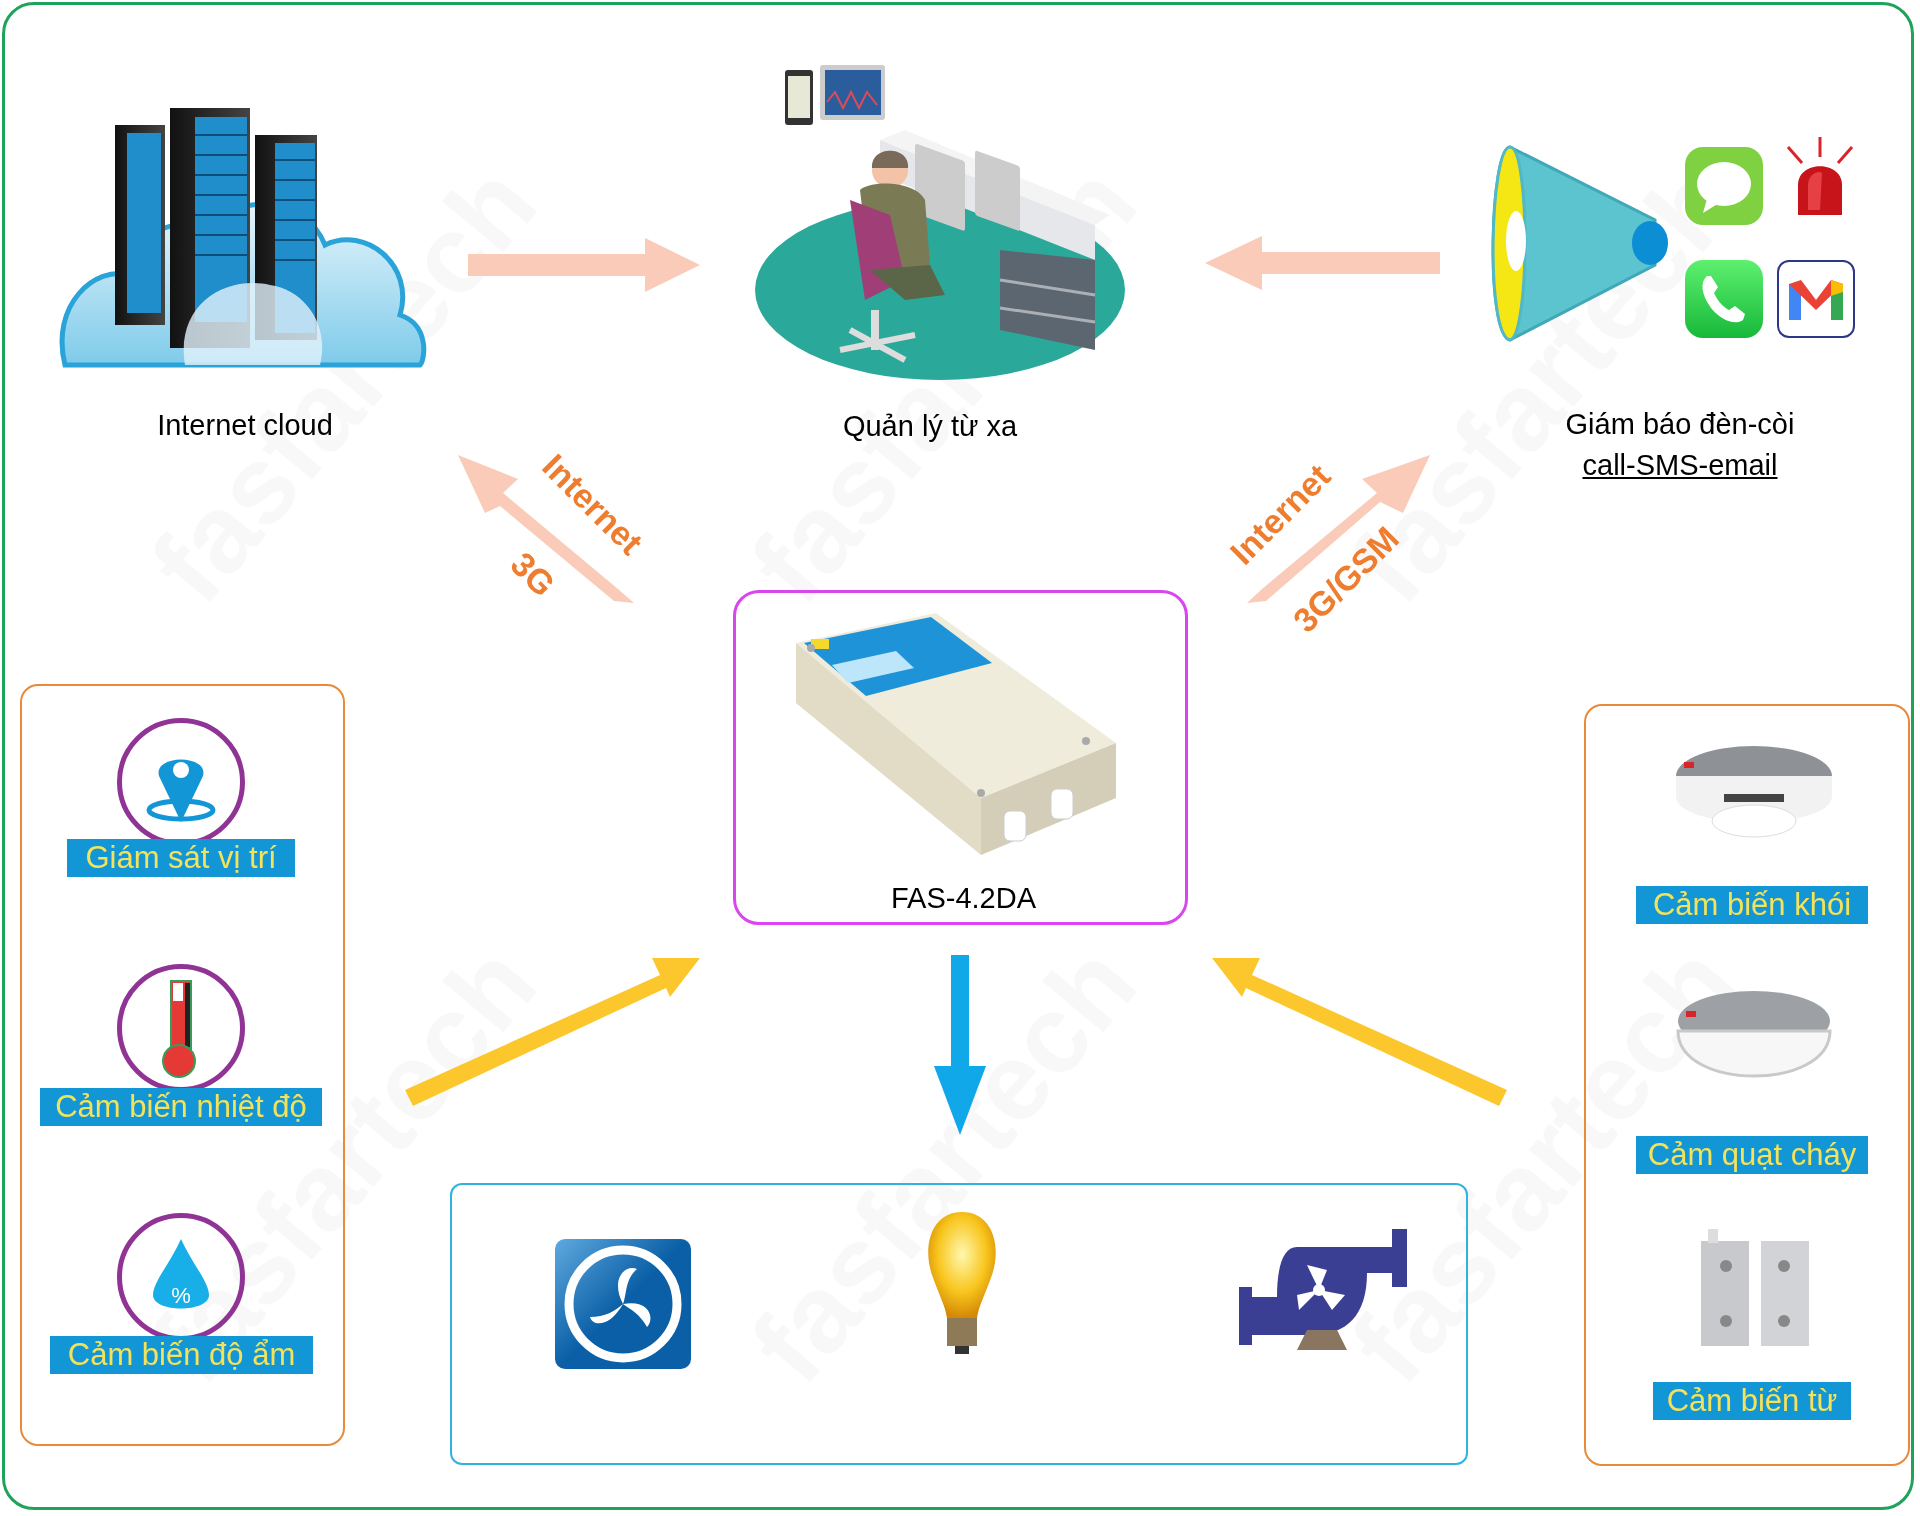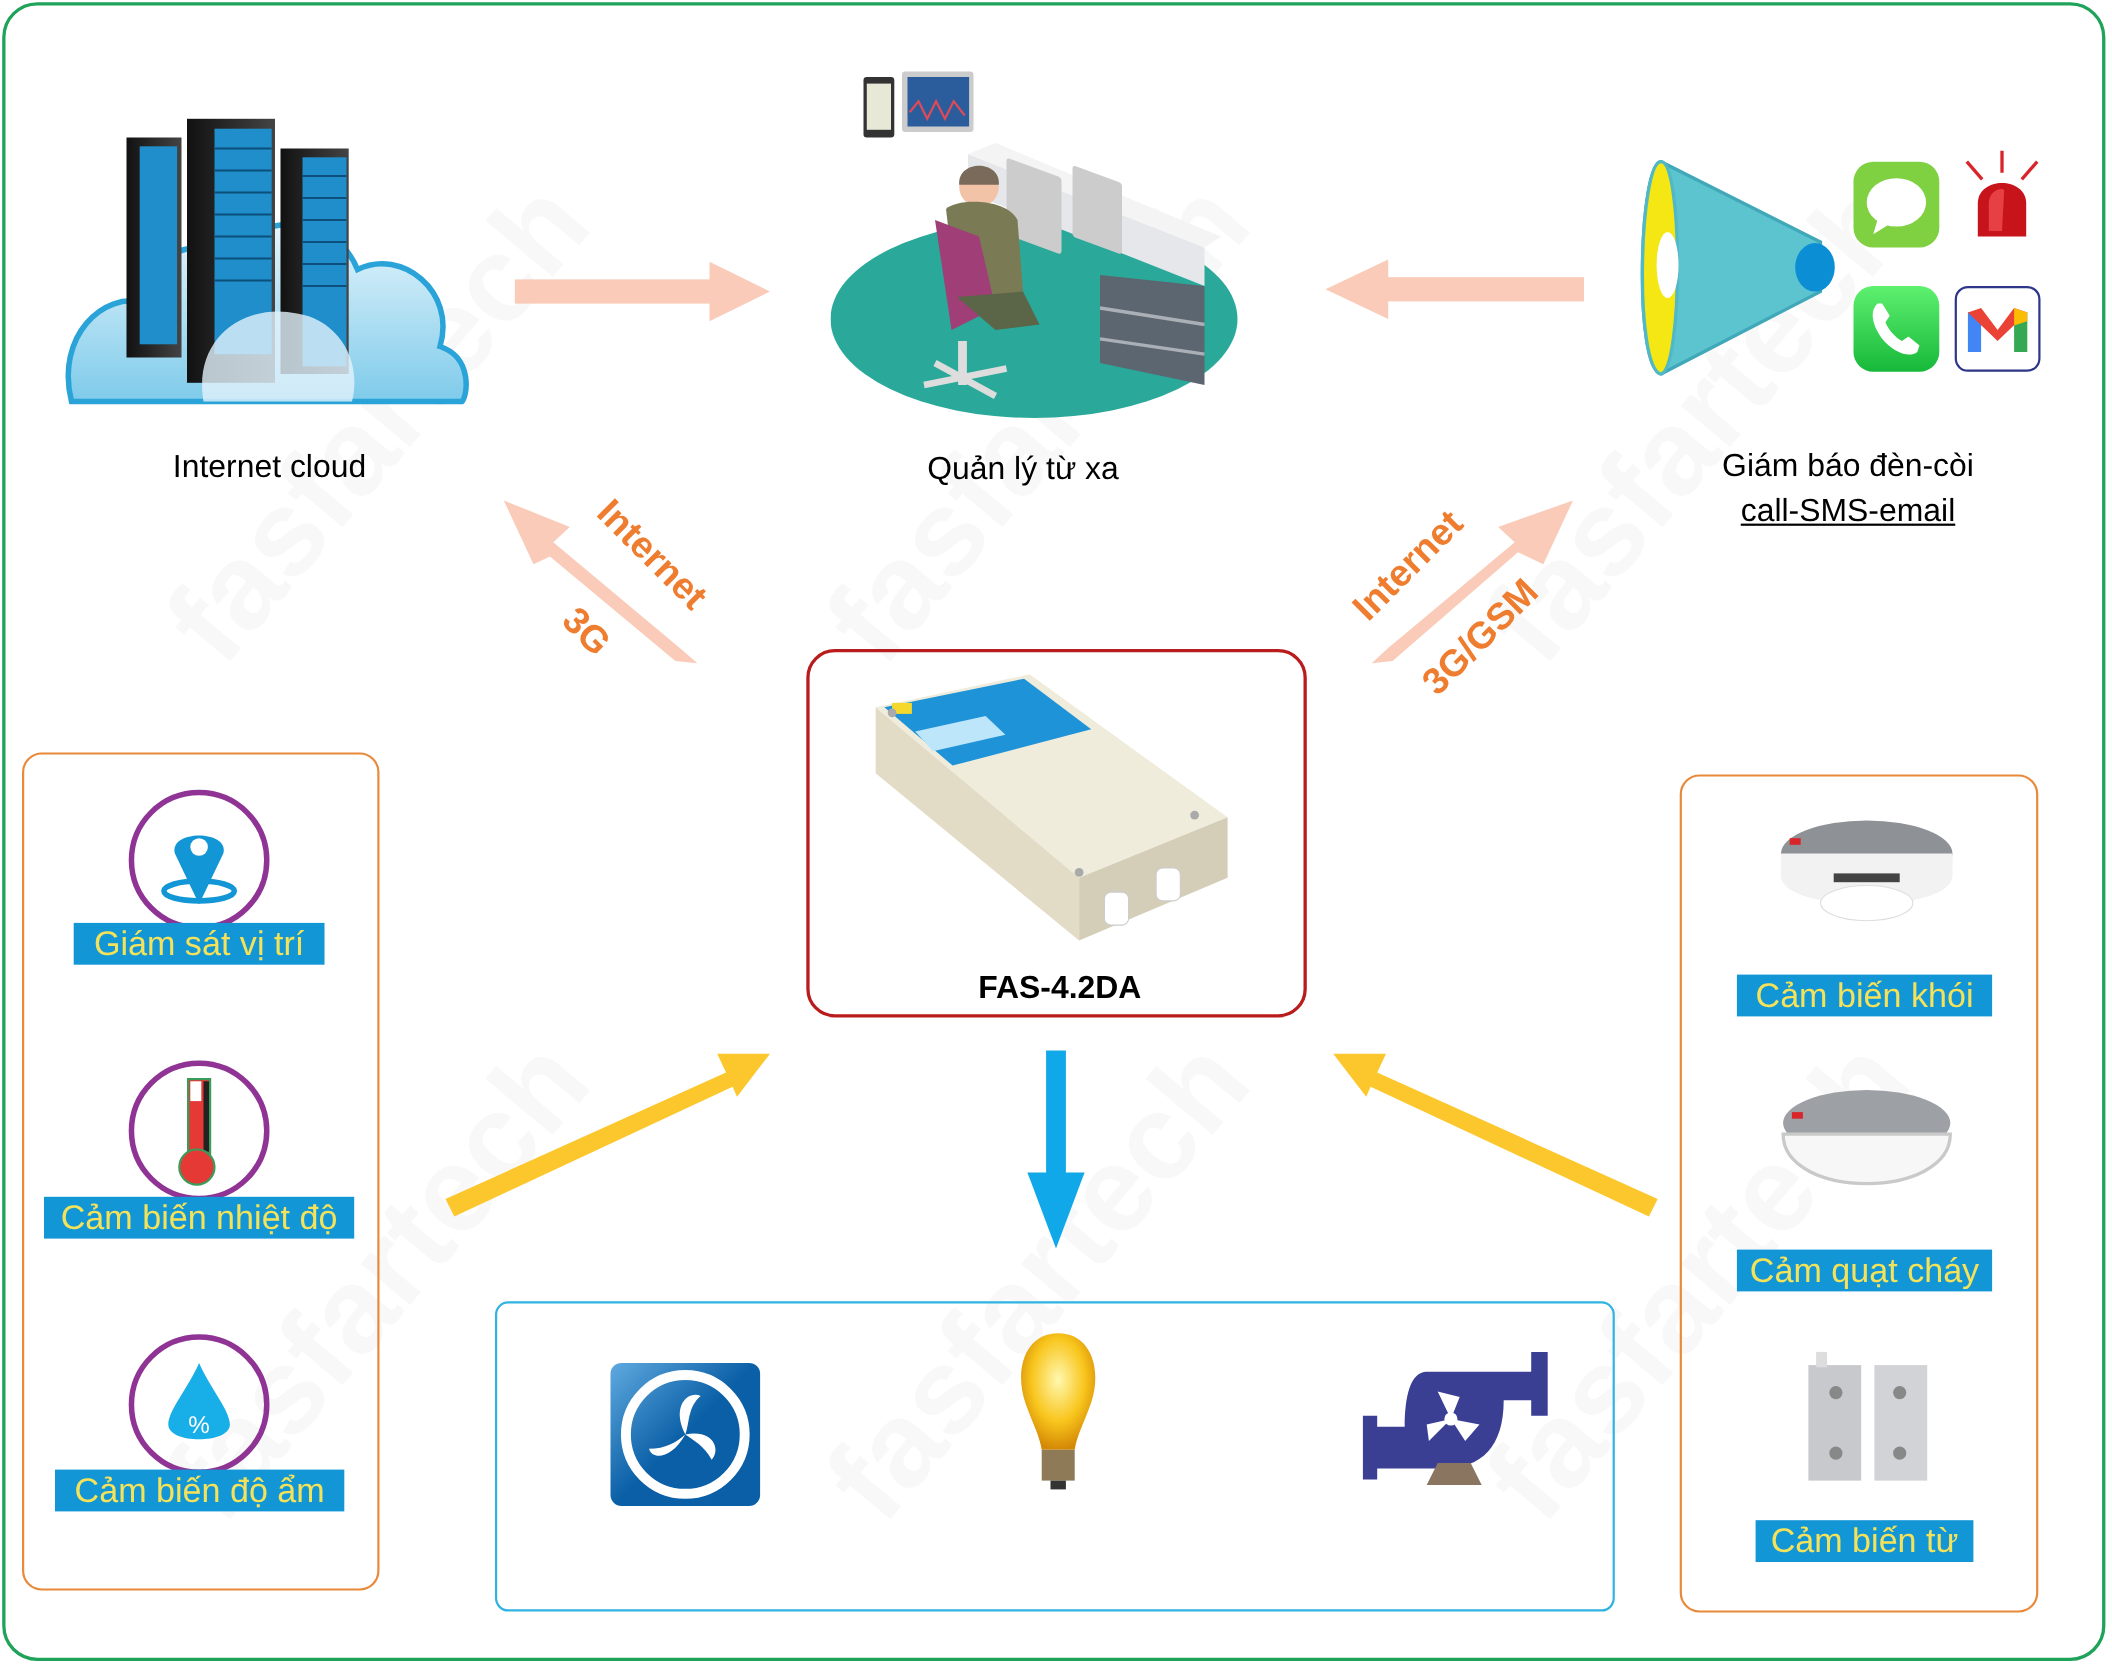--- a/index.html
+++ b/index.html
@@ -2,21 +2,21 @@
 <html><head>
 <meta charset="utf-8">
 <style>
   html,body{margin:0;padding:0;background:#fff;}
   body{width:1920px;height:1516px;position:relative;overflow:hidden;font-family:"Liberation Sans",sans-serif;}
   .abs{position:absolute;}
   .frame{left:2px;top:2px;width:1912px;height:1508px;border:3px solid #1fa35a;border-radius:32px;box-sizing:border-box;}
   .title{color:#000000;font-size:29px;text-align:center;line-height:40px;}
   .label-tag{background:#1296d6;color:#f3e25a;font-size:31px;padding:0 10px;line-height:38px;white-space:nowrap;text-align:center;}
   .panel{border:2.5px solid #e88a3a;border-radius:18px;box-sizing:border-box;}
-  .device-box{border:3px solid #b91c1c;border-radius:26px;box-sizing:border-box;font-weight:bold;}
+  .device-box{border:3px solid #d946ef;border-radius:26px;box-sizing:border-box;}
   .ctrl-box{border:2.5px solid #2fb3e0;border-radius:12px;box-sizing:border-box;}
   .ctrl-label{color:#2e3787;font-weight:bold;font-size:34px;text-align:center;white-space:nowrap;}
   .net-label{color:#ef7d2f;font-weight:bold;font-size:34px;white-space:nowrap;}
   .circle-icon{width:128px;height:128px;border:5px solid #8f3394;border-radius:50%;box-sizing:border-box;display:flex;align-items:center;justify-content:center;}
   .watermark{color:rgba(200,200,200,0.12);font-size:110px;font-weight:bold;transform:rotate(-50deg);white-space:nowrap;pointer-events:none;}
 </style>
 </head>
 <body>
 
 <div class="abs watermark" style="left:80px;top:320px;">fasfartech</div>
@@ -213,21 +213,21 @@
 
   <div class="abs circle-icon" style="left:95px;top:527px;">
     <svg width="100" height="100">
         <path d="M50,12 C40,35 22,55 22,68 C22,86 78,86 78,68 C78,55 60,35 50,12 Z" fill="#18aee8"></path>
         <text x="50" y="76" fill="#fff" font-size="22" text-anchor="middle" font-family="Liberation Sans, sans-serif">%</text>
       </svg>
   </div>
   <div class="abs label-tag" style="left:28px;top:650px;width:243px;">Cảm biến độ ẩm</div>
 </div>
 
-<div class="abs panel" style="left:1527px;top:704px;width:326px;height:762px;">
+<div class="abs panel" style="left:1584px;top:704px;width:326px;height:762px;">
   <div class="abs" style="left:88px;top:30px;width:160px;height:110px;">
     <svg width="160" height="110">
         <ellipse cx="80" cy="40" rx="78" ry="30" fill="#8e9196"></ellipse>
         <path d="M2,40 L2,60 C2,95 158,95 158,60 L158,40 Z" fill="#f2f2f2"></path>
         <ellipse cx="80" cy="85" rx="42" ry="16" fill="#fff" stroke="#ddd"></ellipse>
         <rect x="50" y="58" width="60" height="8" fill="#444"></rect>
         <rect x="10" y="26" width="10" height="6" fill="#d9252a"></rect>
       </svg>
   </div>
   <div class="abs label-tag" style="left:50px;top:180px;width:212px;">Cảm biến khói</div>

